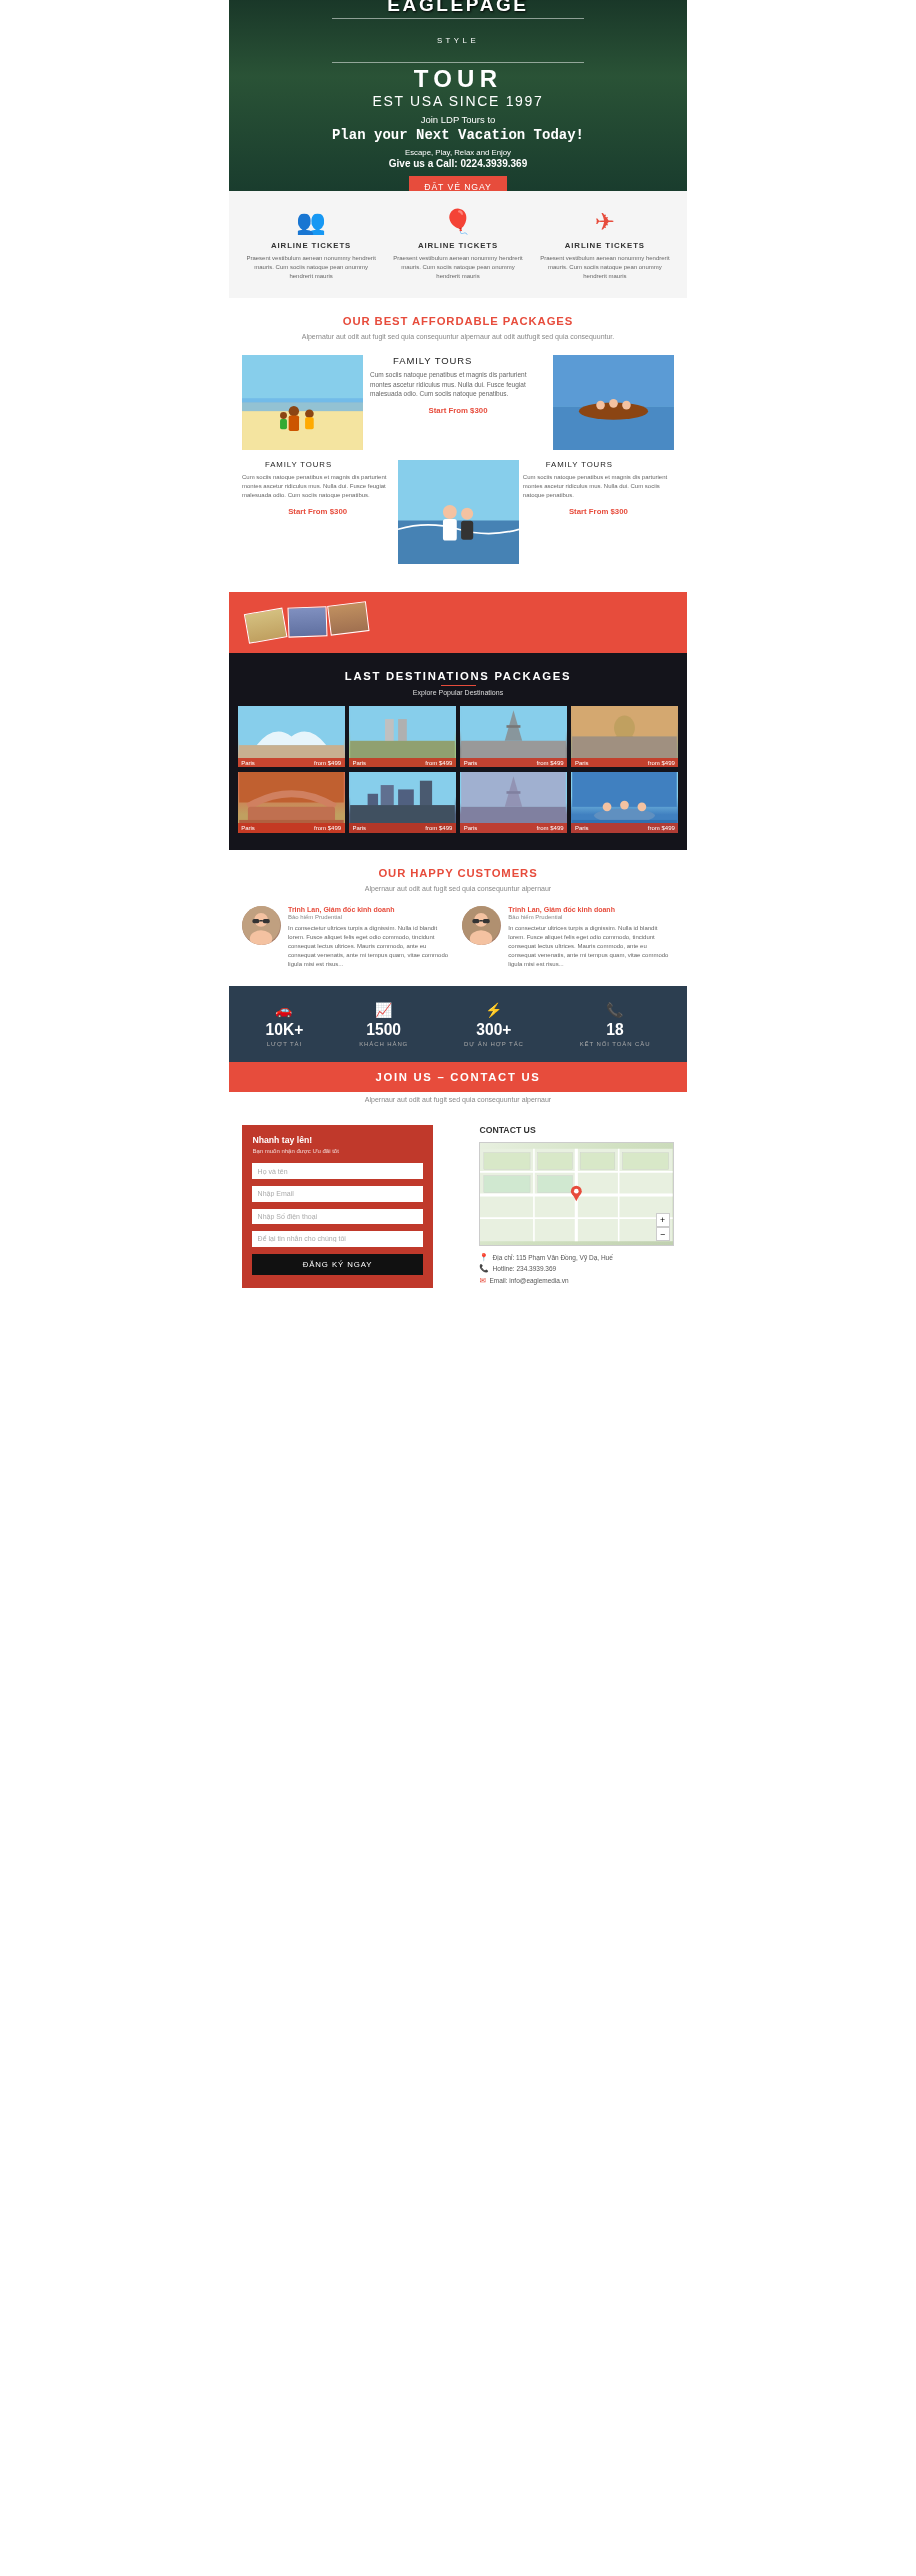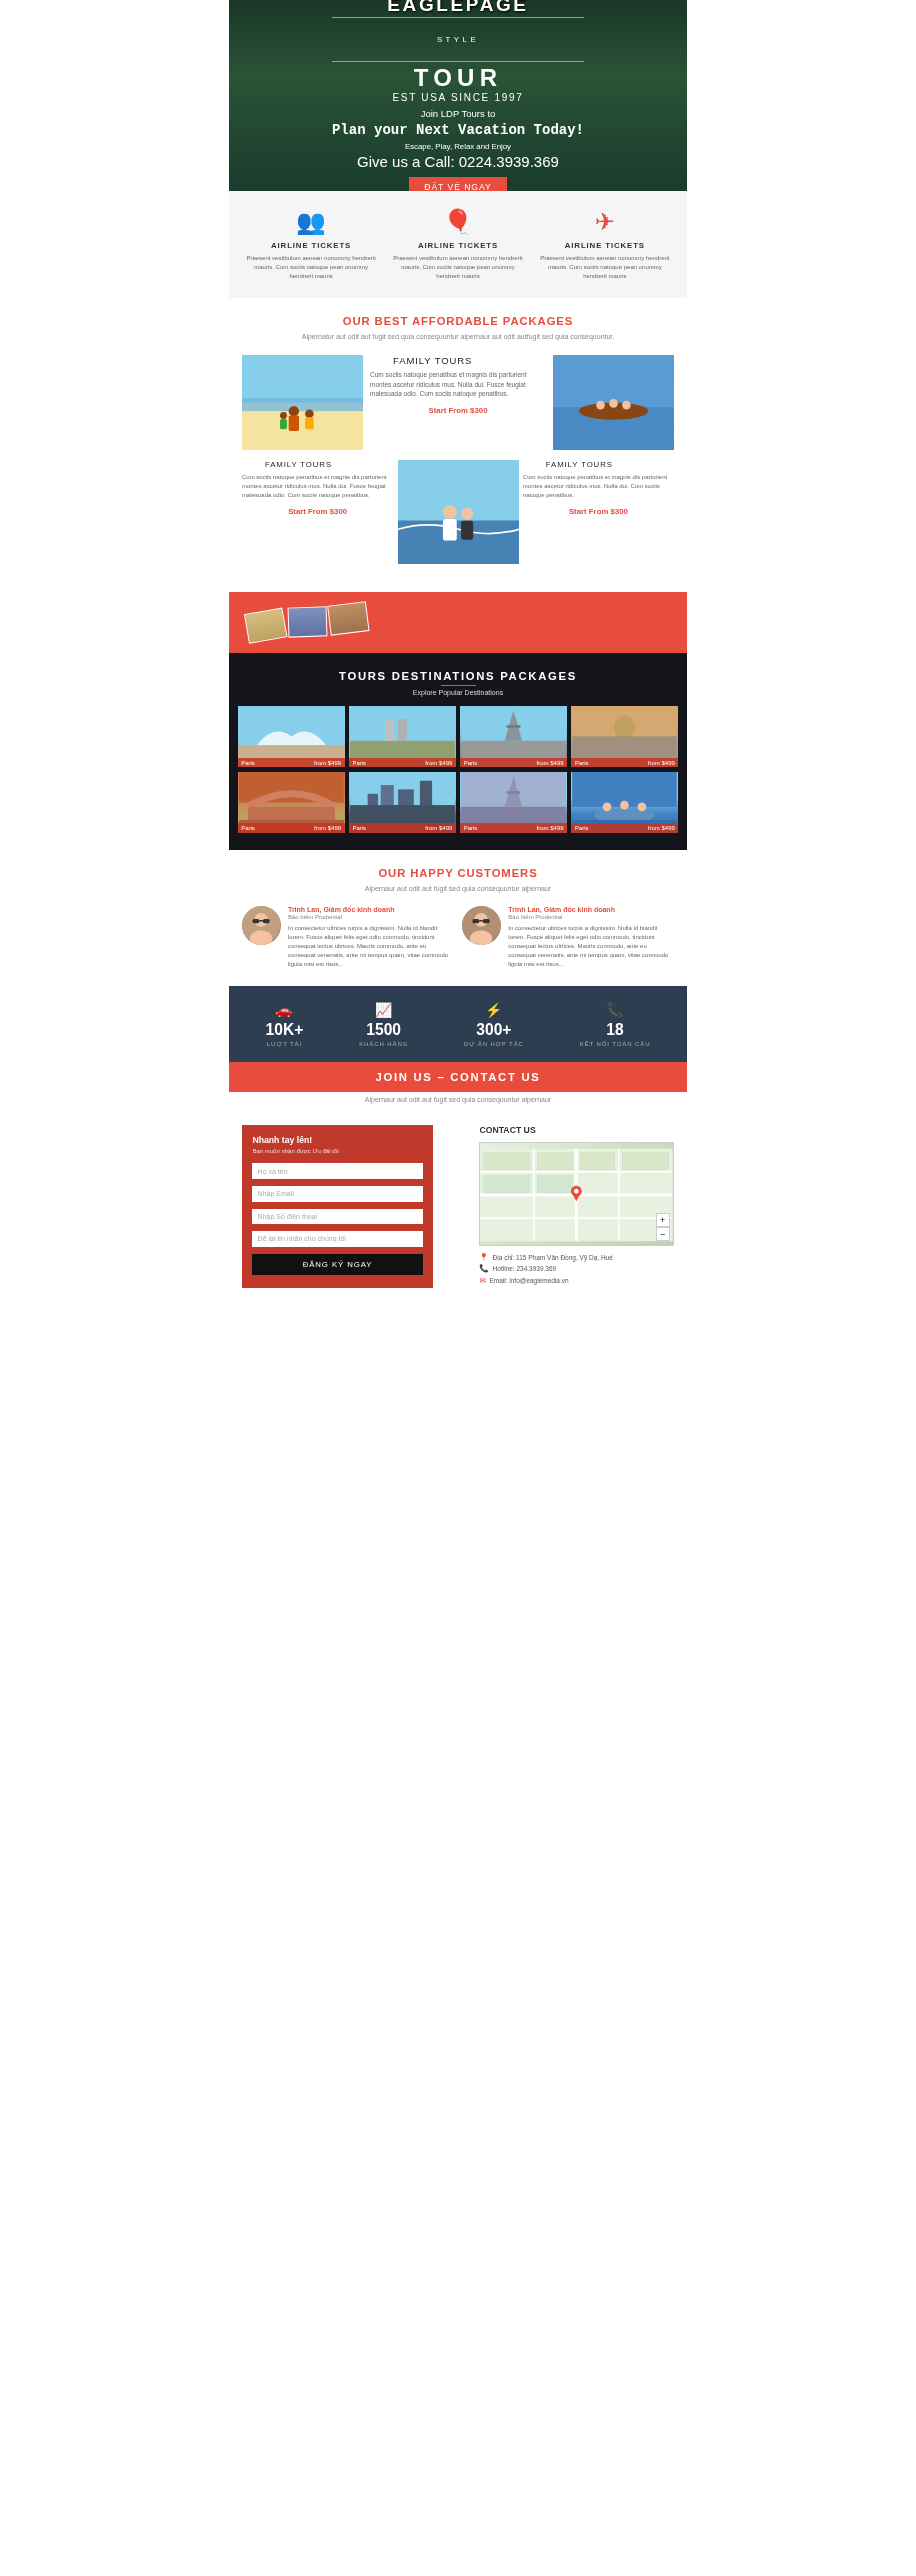--- a/index.html
+++ b/index.html
@@ -20,25 +20,25 @@
     }
     .hero-bg {
       position: absolute; top:0; left:0; right:0; bottom:0;
       background: linear-gradient(180deg, #1a3a2a 0%, #2d5a3a 40%, #1a4030 100%);
       opacity: 0.85;
     }
     .hero-content { position: relative; z-index: 1; }
     .hero-brand-main { font-size: 19px; font-weight: bold; letter-spacing: 2.6px; text-shadow: 0.9px 0.9px 2.6px #000; }
     .hero-style { font-size: 7.8px; letter-spacing: 3.5px; border-top: 0.9px solid rgba(255,255,255,0.5); border-bottom: 0.9px solid rgba(255,255,255,0.5); padding: 17px 7px; margin: 1.7px 0; }
     .hero-tour { font-size: 24px; font-weight: bold; letter-spacing: 5.2px; }
-    .hero-est { font-size: 10px; letter-spacing: 1.7px; margin-bottom: 5.2px; }
+    .hero-est { font-size: 14px; letter-spacing: 1.7px; margin-bottom: 5.2px; }
     .hero-join { font-size: 9.5px; margin-bottom: 2.6px; }
     .hero-plan { font-size: 14px; font-weight: bold; margin-bottom: 3.5px; font-family: Liberation Mono, monospace; }
     .hero-sub { font-size: 7.8px; line-height: 1.5; }
-    .hero-phone { font-size: 15px; font-weight: normal; }
+    .hero-phone { font-size: 10px; font-weight: bold; }
     .hero-btn {
       margin-top: 7px;
       background: #e74c3c;
       color: white;
       border: none;
       padding: 5.2px 15.6px;
       font-size: 8.7px;
       cursor: pointer;
       letter-spacing: 0.9px;
     }
@@ -361,21 +361,21 @@
 
 <section class="last-minute">
   <div class="lm-photos">
     <div class="lm-photo" style="background:linear-gradient(#d4c080,#c0a060);"></div>
     <div class="lm-photo" style="background:linear-gradient(#8090c0,#6070a0);"></div>
     <div class="lm-photo" style="background:linear-gradient(#c09060,#a07050);"></div>
   </div>
 </section>
 
 <section class="destinations">
-  <div class="dest-title">TOURS DESTINATIONS PACKAGES</div>
+  <div class="dest-title">LAST DESTINATIONS PACKAGES</div>
   <div class="dest-line"></div>
   <div class="dest-sub">Explore Popular Destinations</div>
   <div class="dest-grid">
 
     <div class="dest-item">
       <div class="dest-item-bg dest-img-1">
         <svg width="100%" height="61" viewBox="0 0 120 70">
           <rect width="120" height="45" fill="#87ceeb"></rect>
 
           <path d="M20,45 Q40,20 60,35 Q80,20 100,45 Z" fill="white" opacity="0.8"></path>

